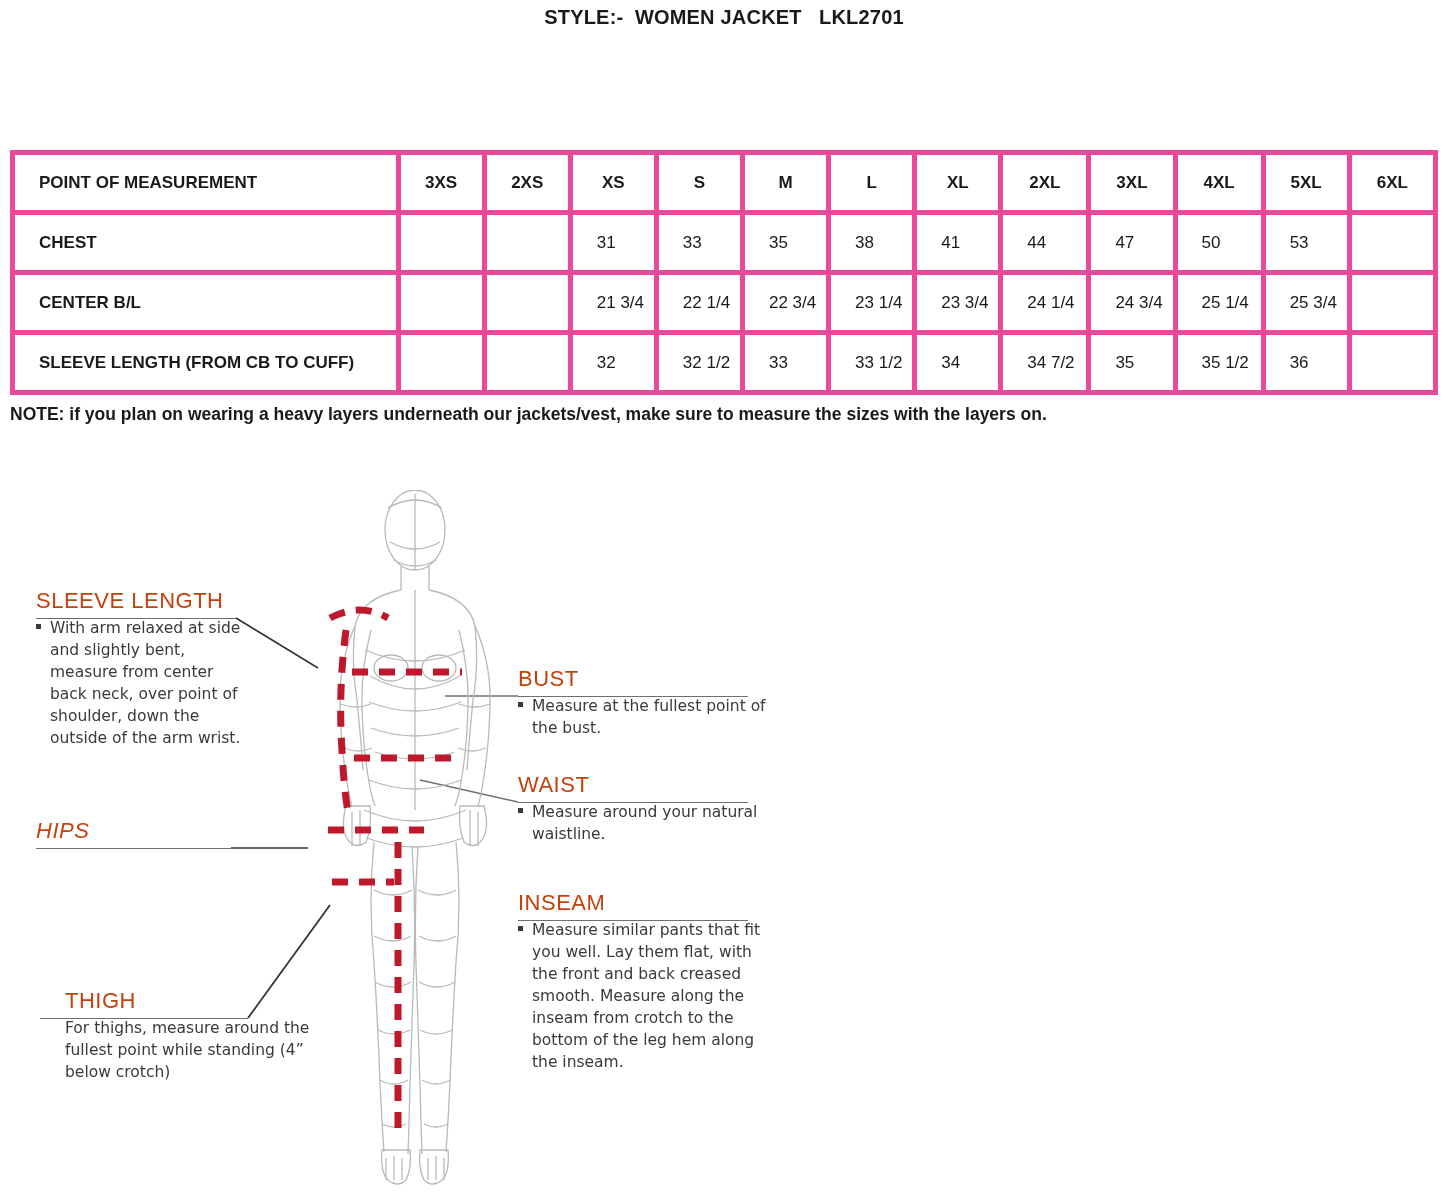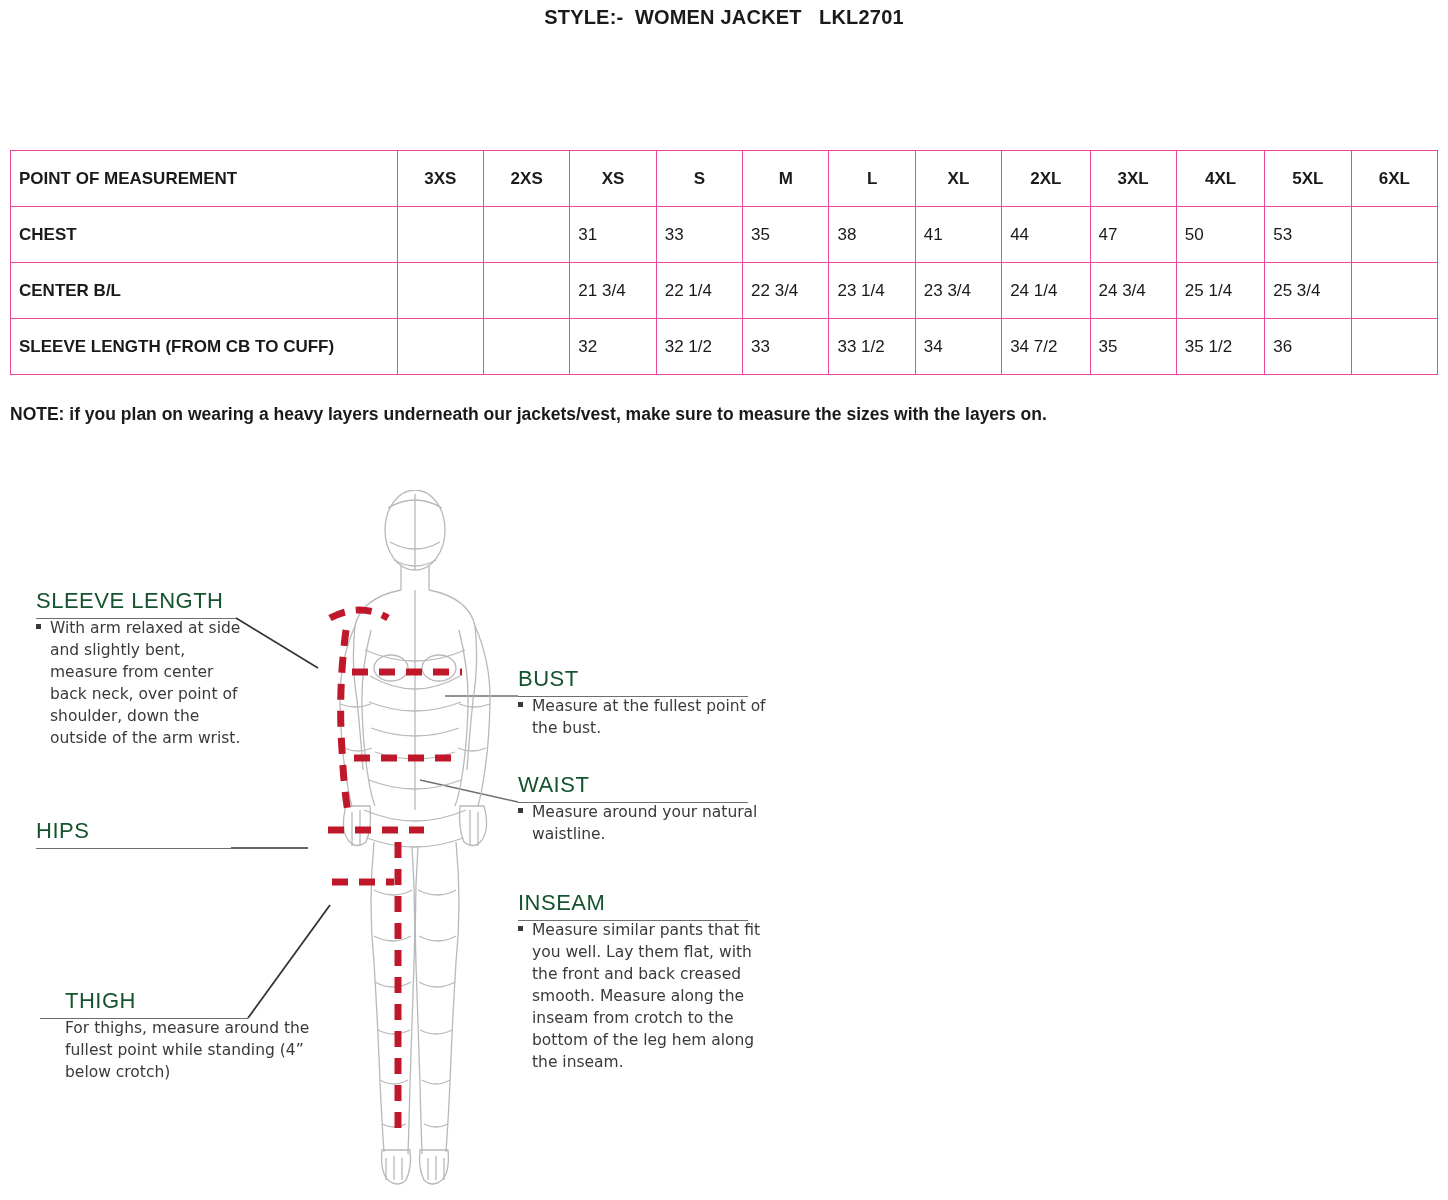--- a/index.html
+++ b/index.html
@@ -36,23 +36,23 @@
     left: 10px;
     width: 1428px;
   }
   table.size-table {
     border-collapse: collapse;
     table-layout: fixed;
     width: 1428px;
     font-size: 17px;
   }
   table.size-table td {
-    border: 1px solid #ec4899;
+    border: 5px solid #ec4899;
     height: 55px;
-    padding: 0 8px;
+    padding: 0 24px;
     vertical-align: middle;
     white-space: nowrap;
   }
   table.size-table tr.header-row td {
     font-weight: bold;
   }
   table.size-table tr.header-row td.pom-head {
     text-align: left;
     font-weight: bold;
   }
@@ -97,21 +97,21 @@
   }
   .callout {
     position: absolute;
     font-family: "DejaVu Sans", sans-serif;
     color: #1f1f1f;
   }
   .callout .title {
     font-size: 22px;
     letter-spacing: 0.5px;
     font-family: "Liberation Sans", sans-serif;
-    color: #14532d;
+    color: #c2410c;
     margin-bottom: 3px;
     white-space: nowrap;
   }
   .callout .body {
     font-size: 15.5px;
     line-height: 1.42;
     color: #3a3a3a;
     position: relative;
   }
   .callout.bulleted .body {
@@ -127,21 +127,21 @@
     background: #3a3a3a;
   }
   .rule {
     position: absolute;
     height: 1px;
     background: #6f6f6f;
   }
 
   
   #co-sleeve { left: 36px; top: 118px; width: 215px; }
-  #co-hips   { left: 36px; top: 348px; width: 230px; }
+  #co-hips   { left: 36px; top: 348px; width: 230px; font-style: italic; }
   #co-thigh  { left: 36px; top: 518px; width: 250px; margin-left: 29px; }
 
   
   #co-bust   { left: 518px; top: 196px; width: 250px; }
   #co-waist  { left: 518px; top: 302px; width: 250px; }
   #co-inseam { left: 518px; top: 420px; width: 262px; }
 
   .thigh-note {
     font-size: 15.5px;
     line-height: 1.42;

